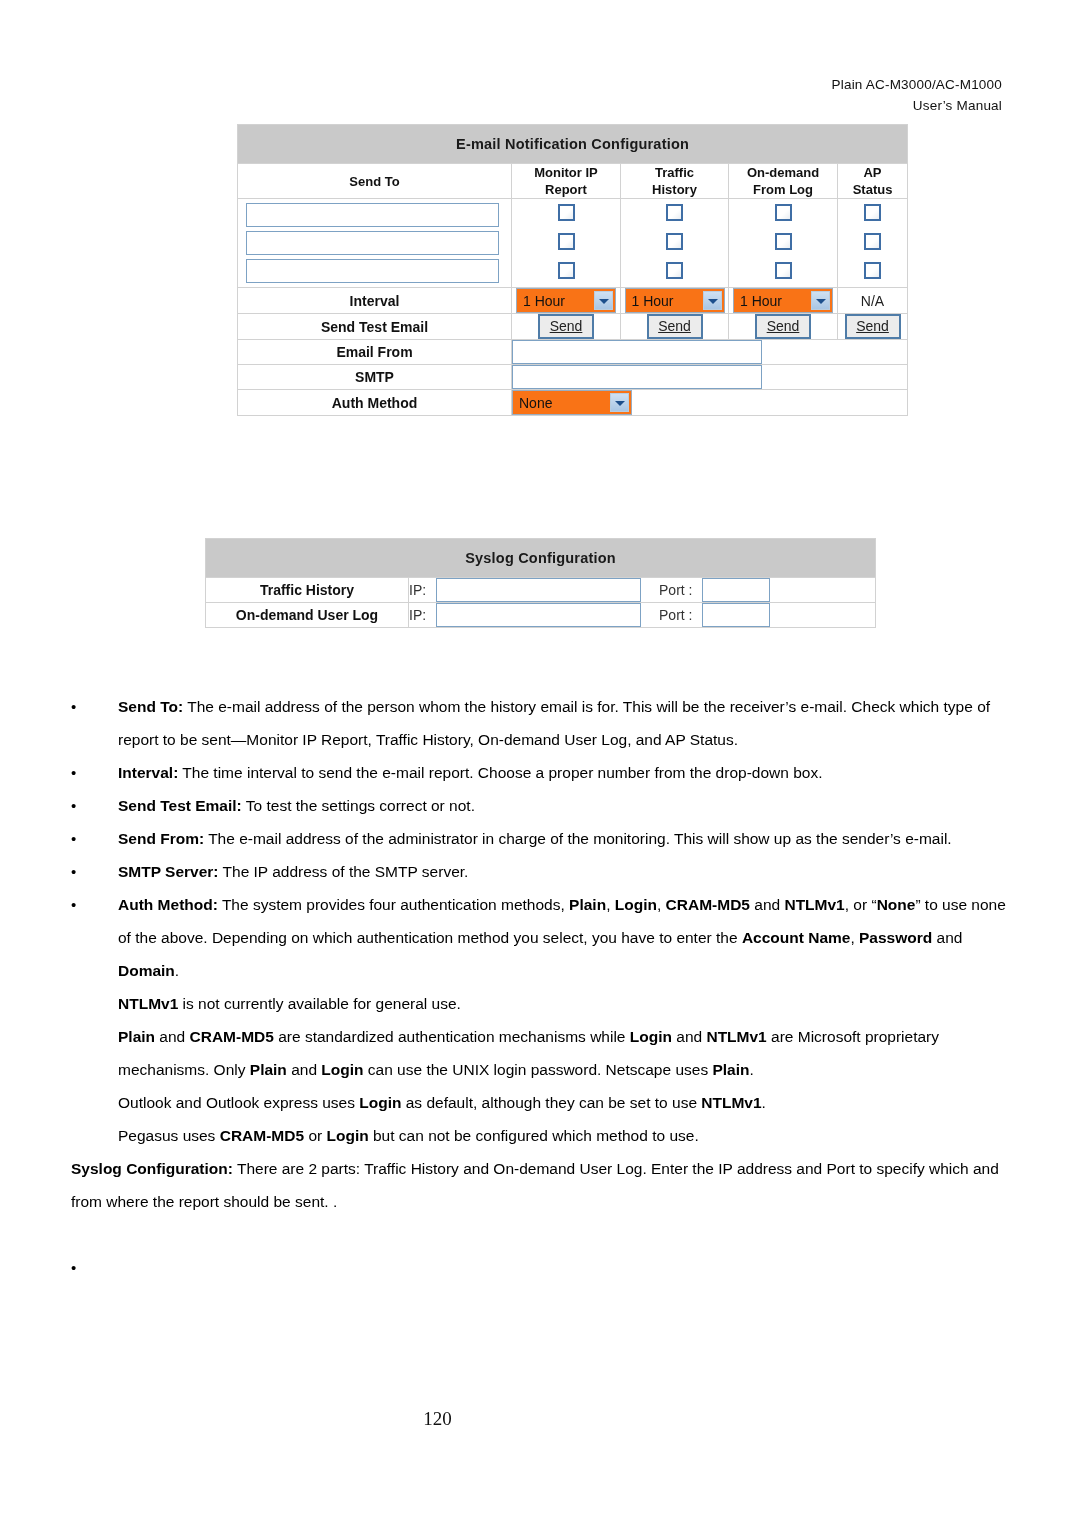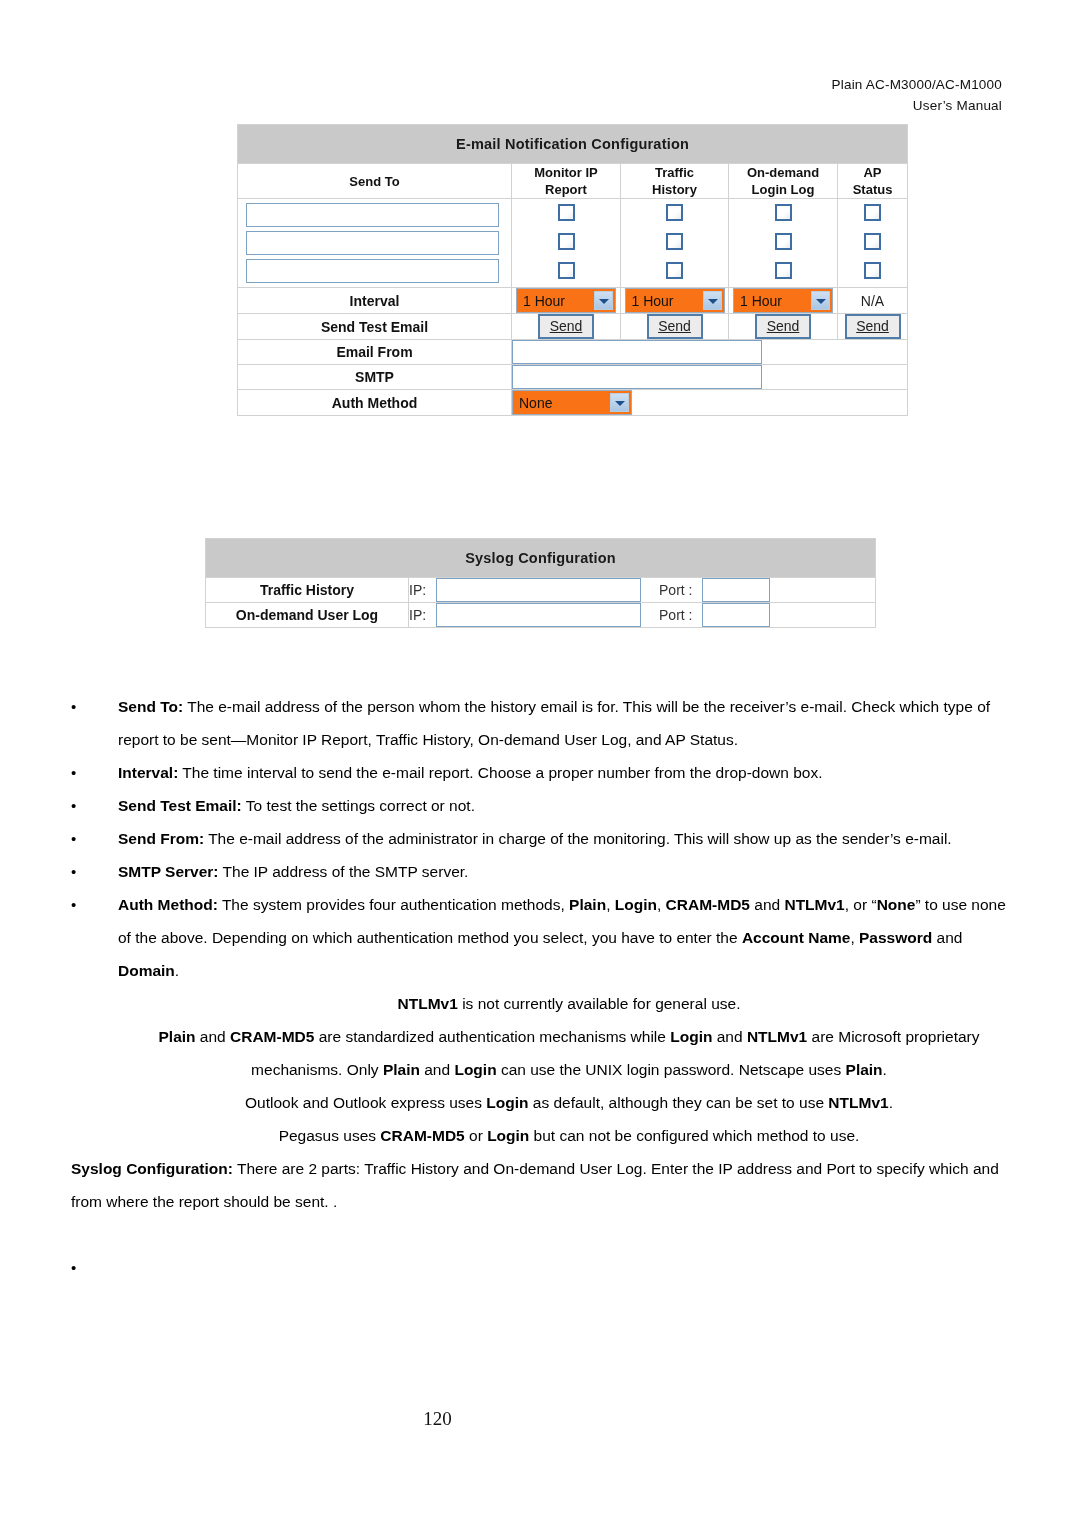--- a/index.html
+++ b/index.html
@@ -127,21 +127,21 @@
     padding:0 60px 0 118px;
     font-size:15.5px; line-height:33px; color:#000;
     text-align:left;
   }
   .bullet-item .dot {
     position:absolute; left:71px; top:0;
     font-size:15px; line-height:33px;
   }
   .plain-para {
     padding:0 60px 0 118px;
-    font-size:15.5px; line-height:33px; color:#000;text-align:center;
+    font-size:15.5px; line-height:33px; color:#000;
   }
   .flush-para {
     padding:0 54px 0 71px;
     font-size:15.5px; line-height:33px; color:#000;
   }
   .bullet-only {
     position:relative; height:33px;
   }
   .bullet-only .dot {
     position:absolute; left:71px; top:0;
@@ -182,21 +182,21 @@
         <td class="col-head">
           <span>Monitor IP</span><br>
           <span>Report</span>
         </td>
         <td class="col-head">
           <span>Traffic</span><br>
           <span>History</span>
         </td>
         <td class="col-head">
           <span>On-demand</span><br>
-          <span>Login Log</span>
+          <span>From Log</span>
         </td>
         <td class="col-head">
           <span>AP</span><br>
           <span>Status</span>
         </td>
       </tr>
       <tr>
         <td class="cell-left">
           <span class="txt sendto" title=""></span>
           <span class="txt sendto" title=""></span>

